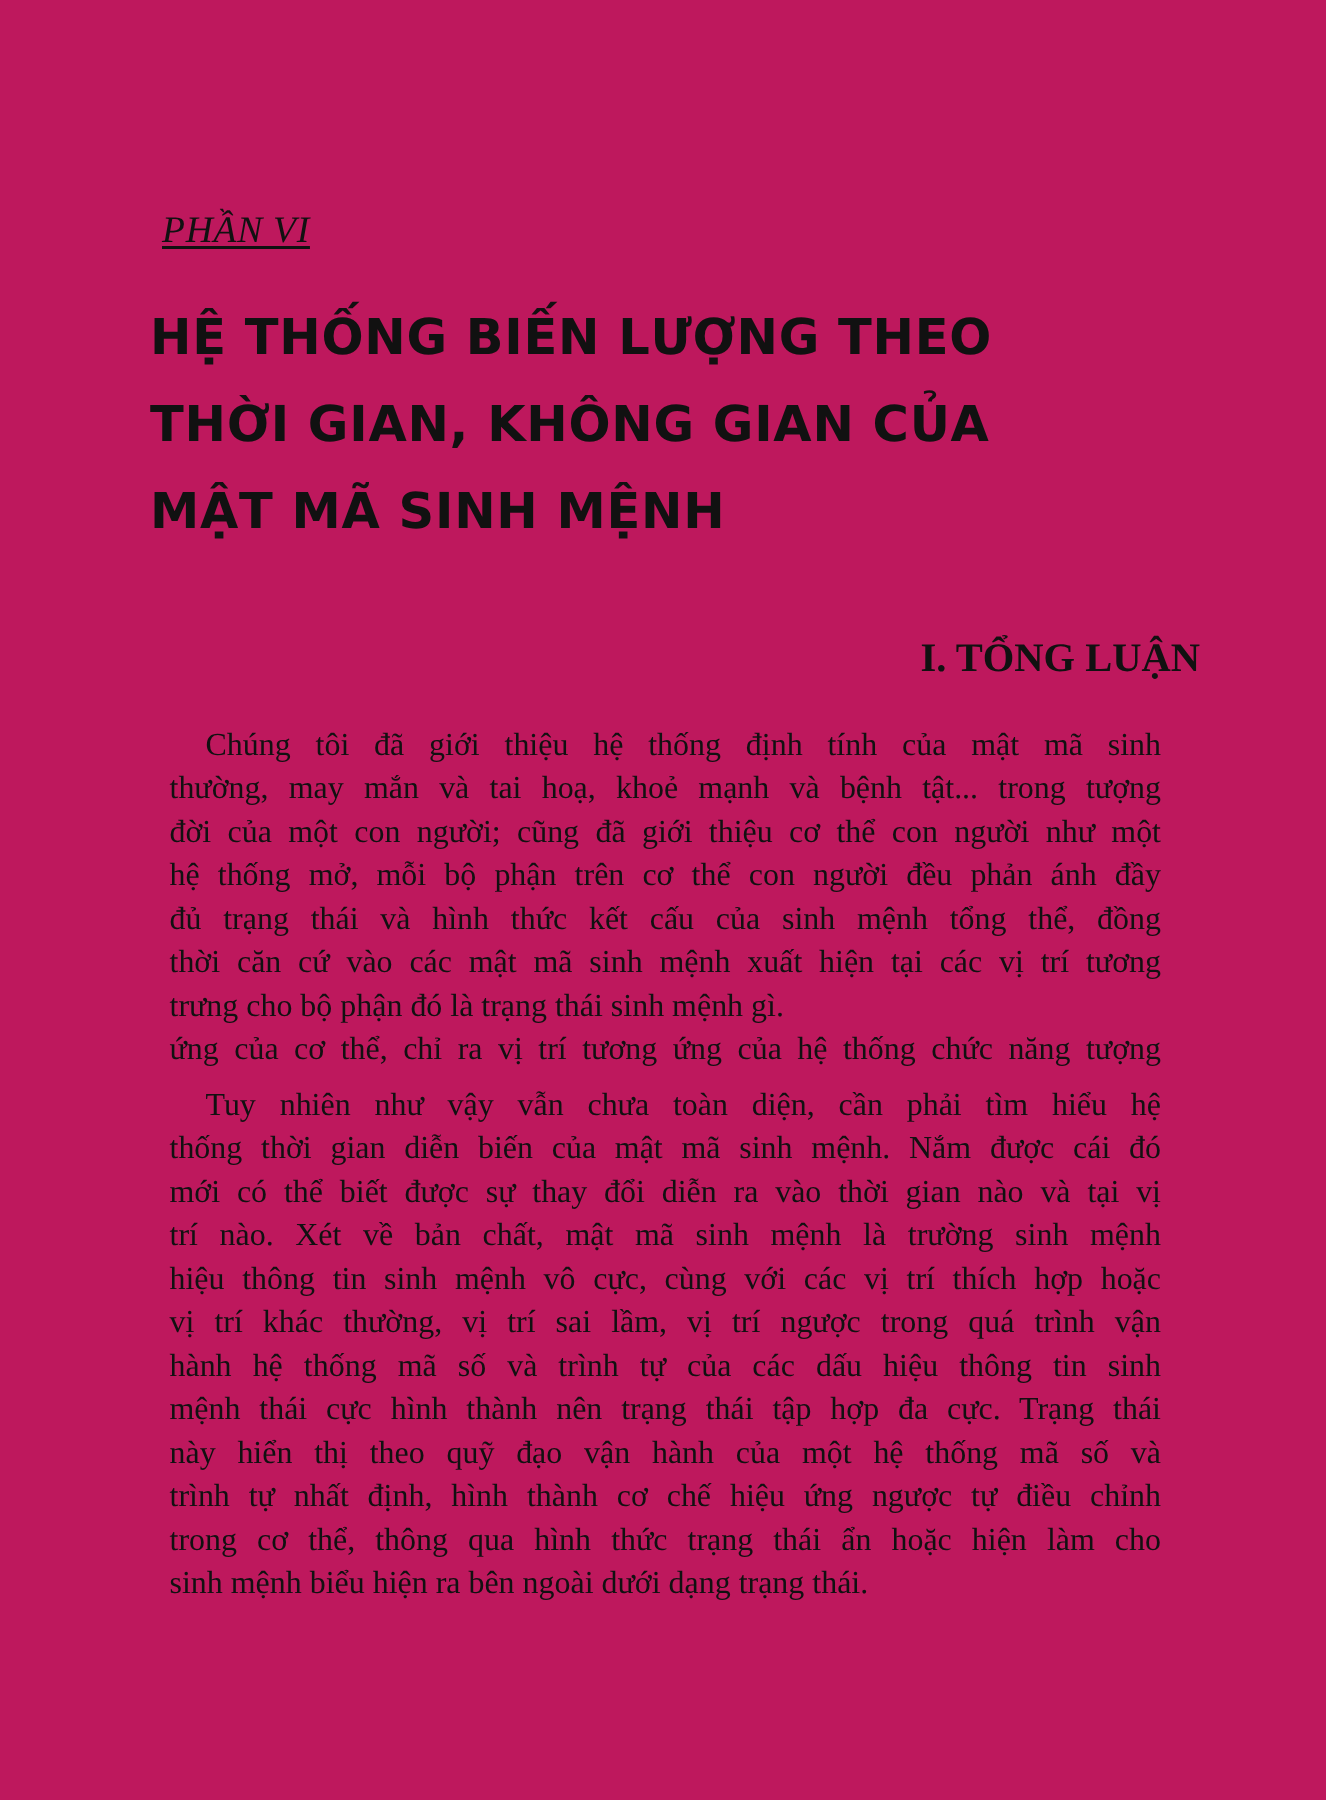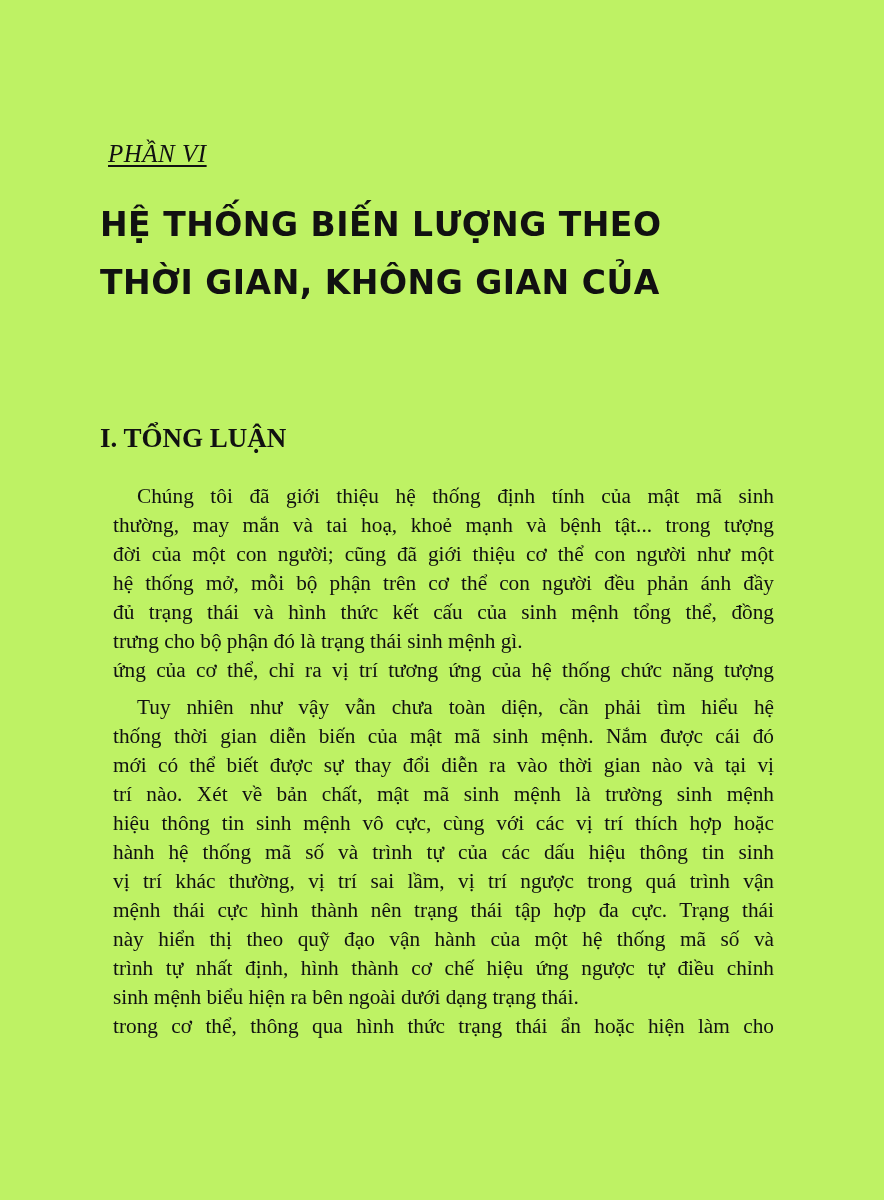--- a/index.html
+++ b/index.html
@@ -11,21 +11,21 @@
       width: 884px;
       height: 1200px;
       position: relative;
       overflow: hidden;
       color: #111111;
     }
     .page {
       position: absolute;
       left: 0; top: 0;
       width: 884px; height: 1200px;
-      background: #bef264;
+      background: #be185d;
     }
     .part-label {
       position: absolute;
       left: 108px;
       top: 140px;
       font-family: "Liberation Serif", "DejaVu Serif", serif;
       font-style: italic;
       font-size: 25px;
       text-decoration: underline;
       text-underline-offset: 3px;
@@ -45,21 +45,21 @@
       line-height: 58px;
       letter-spacing: 0.5px;
     }
     .chapter-title span { display: block; }
     .section-title {
       position: absolute;
       left: 100px;
       width: 700px;
       top: 418px;
       margin: 0;
-      text-align: left;
+      text-align: right;
       font-family: "Liberation Serif", "DejaVu Serif", serif;
       font-weight: bold;
       font-size: 27px;
       line-height: 40px;
     }
     .body-text {
       position: absolute;
       left: 108px;
       width: 666px;
       top: 482px;
@@ -95,45 +95,47 @@
 </head>
 <body>
 
 <div class="page">
 
   <div class="part-label">PHẦN VI</div>
 
   <h1 class="chapter-title">
     <span>HỆ THỐNG BIẾN LƯỢNG THEO</span>
     <span>THỜI GIAN, KHÔNG GIAN CỦA</span>
+    <span>MẬT MÃ SINH MỆNH</span>
   </h1>
 
   <h2 class="section-title">I. TỔNG LUẬN</h2>
 
   <div class="body-text">
     <p>
       <span class="line indent">Chúng tôi đã giới thiệu hệ thống định tính của mật mã sinh</span>
       <span class="line">thường, may mắn và tai hoạ, khoẻ mạnh và bệnh tật... trong tượng</span>
       <span class="line">đời của một con người; cũng đã giới thiệu cơ thể con người như một</span>
       <span class="line">hệ thống mở, mỗi bộ phận trên cơ thể con người đều phản ánh đầy</span>
       <span class="line">đủ trạng thái và hình thức kết cấu của sinh mệnh tổng thể, đồng</span>
+      <span class="line">thời căn cứ vào các mật mã sinh mệnh xuất hiện tại các vị trí tương</span>
       <span class="line last">trưng cho bộ phận đó là trạng thái sinh mệnh gì.</span>
       <span class="line">ứng của cơ thể, chỉ ra vị trí tương ứng của hệ thống chức năng tượng</span>
     </p>
     <p>
       <span class="line indent">Tuy nhiên như vậy vẫn chưa toàn diện, cần phải tìm hiểu hệ</span>
       <span class="line">thống thời gian diễn biến của mật mã sinh mệnh. Nắm được cái đó</span>
       <span class="line">mới có thể biết được sự thay đổi diễn ra vào thời gian nào và tại vị</span>
       <span class="line">trí nào. Xét về bản chất, mật mã sinh mệnh là trường sinh mệnh</span>
       <span class="line">hiệu thông tin sinh mệnh vô cực, cùng với các vị trí thích hợp hoặc</span>
+      <span class="line">vị trí khác thường, vị trí sai lầm, vị trí ngược trong quá trình vận</span>
       <span class="line">hành hệ thống mã số và trình tự của các dấu hiệu thông tin sinh</span>
-      <span class="line">vị trí khác thường, vị trí sai lầm, vị trí ngược trong quá trình vận</span>
       <span class="line">mệnh thái cực hình thành nên trạng thái tập hợp đa cực. Trạng thái</span>
       <span class="line">này hiển thị theo quỹ đạo vận hành của một hệ thống mã số và</span>
       <span class="line">trình tự nhất định, hình thành cơ chế hiệu ứng ngược tự điều chỉnh</span>
+      <span class="line">trong cơ thể, thông qua hình thức trạng thái ẩn hoặc hiện làm cho</span>
       <span class="line last">sinh mệnh biểu hiện ra bên ngoài dưới dạng trạng thái.</span>
-      <span class="line">trong cơ thể, thông qua hình thức trạng thái ẩn hoặc hiện làm cho</span>
     </p>
   </div>
 
   <div class="page-number">206</div>
 
 </div>
 
 </body></html>

